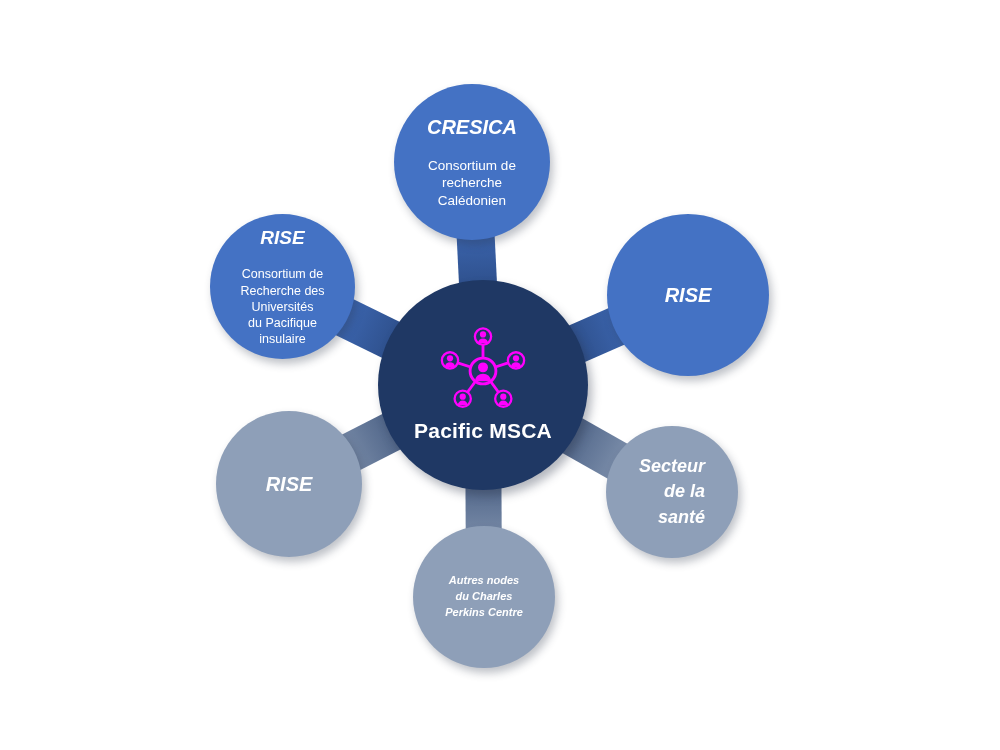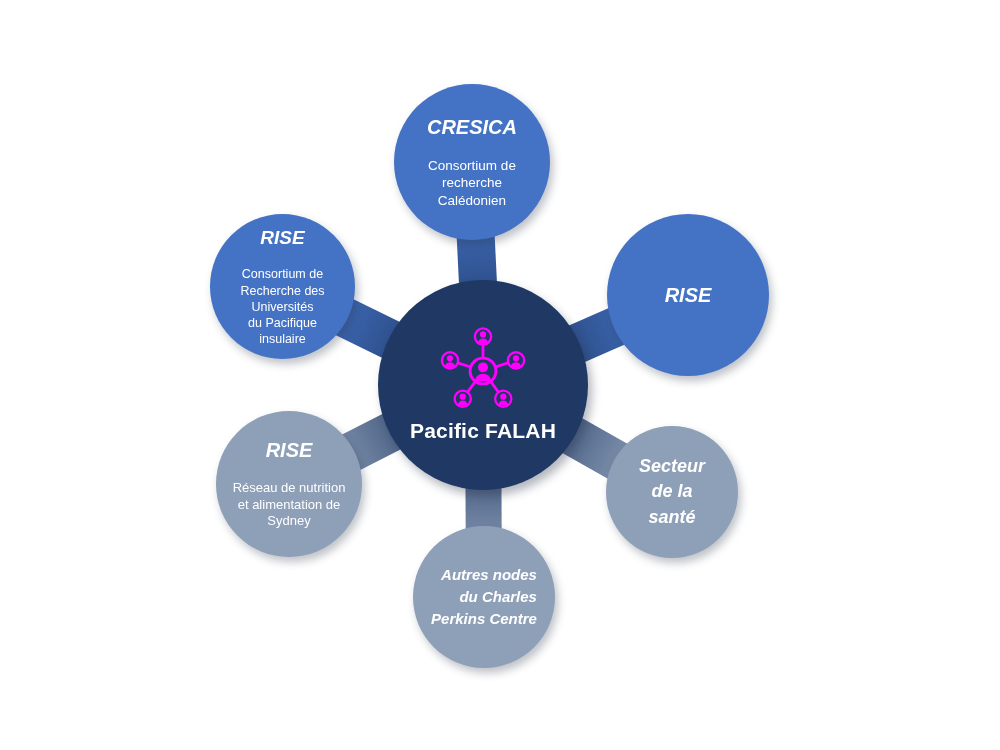--- a/index.html
+++ b/index.html
@@ -28,25 +28,25 @@
   .subtitle { white-space:pre-line; line-height:1.3; margin-top:17px; }
 
   .cresica { left:394px; top:84px;  width:156px; height:156px; }
   .cresica .title { font-size:20px; }
   .cresica .subtitle { font-size:13.5px; }
 
   .falah   { left:607px; top:214px; width:162px; height:162px; }
   .falah .title { font-size:20px; }
   .falah .subtitle { font-size:12.5px; }
 
-  .secteur { left:606px; top:426px; width:132px; height:132px; }
+  .secteur { left:606px; top:426px; width:132px; height:132px;text-align:right; }
   .secteur .title { font-size:18px; line-height:1.4; }
 
   .autres  { left:413px; top:526px; width:142px; height:142px; }
-  .autres .title { font-size:15px; line-height:1.45;text-align:right; }
+  .autres .title { font-size:11px; line-height:1.45; }
 
   .sfnn    { left:216px; top:411px; width:146px; height:146px; }
   .sfnn .title { font-size:20px; }
   .sfnn .subtitle { font-size:13px; }
 
   .piurn   { left:210px; top:214px; width:145px; height:145px; }
   .piurn .title { font-size:19px; }
   .piurn .subtitle { font-size:12.5px; }
 
   .hub-icon { display:block; }
@@ -112,21 +112,21 @@
       <use href="#p" transform="translate(50,10.8) scale(1.25)"></use>
       <circle cx="15.5" cy="34.9" r="8.5" fill="#1f3864" stroke="#ff00ff" stroke-width="2.4"></circle>
       <use href="#p" transform="translate(15.5,35.7) scale(1.25)"></use>
       <circle cx="84.5" cy="34.9" r="8.5" fill="#1f3864" stroke="#ff00ff" stroke-width="2.4"></circle>
       <use href="#p" transform="translate(84.5,35.7) scale(1.25)"></use>
       <circle cx="28.8" cy="75" r="8.5" fill="#1f3864" stroke="#ff00ff" stroke-width="2.4"></circle>
       <use href="#p" transform="translate(28.8,75.8) scale(1.25)"></use>
       <circle cx="71.2" cy="75" r="8.5" fill="#1f3864" stroke="#ff00ff" stroke-width="2.4"></circle>
       <use href="#p" transform="translate(71.2,75.8) scale(1.25)"></use>
     </svg>
-    <div class="hub-label">Pacific FALAH</div>
+    <div class="hub-label">Pacific MSCA</div>
   </div>
 
   <div class="node sat blue cresica">
     <div class="title">CRESICA</div>
     <div class="subtitle">Consortium de
 recherche
 Calédonien</div>
   </div>
 
   <div class="node sat blue falah">
@@ -140,23 +140,20 @@
   </div>
 
   <div class="node sat gray autres">
     <div class="title">Autres nodes
 du Charles
 Perkins Centre</div>
   </div>
 
   <div class="node sat gray sfnn">
     <div class="title">RISE</div>
-    <div class="subtitle">Réseau de nutrition
-et alimentation de
-Sydney</div>
   </div>
 
   <div class="node sat blue piurn">
     <div class="title">RISE</div>
     <div class="subtitle">Consortium de
 Recherche des
 Universités
 du Pacifique
 insulaire</div>
   </div>

